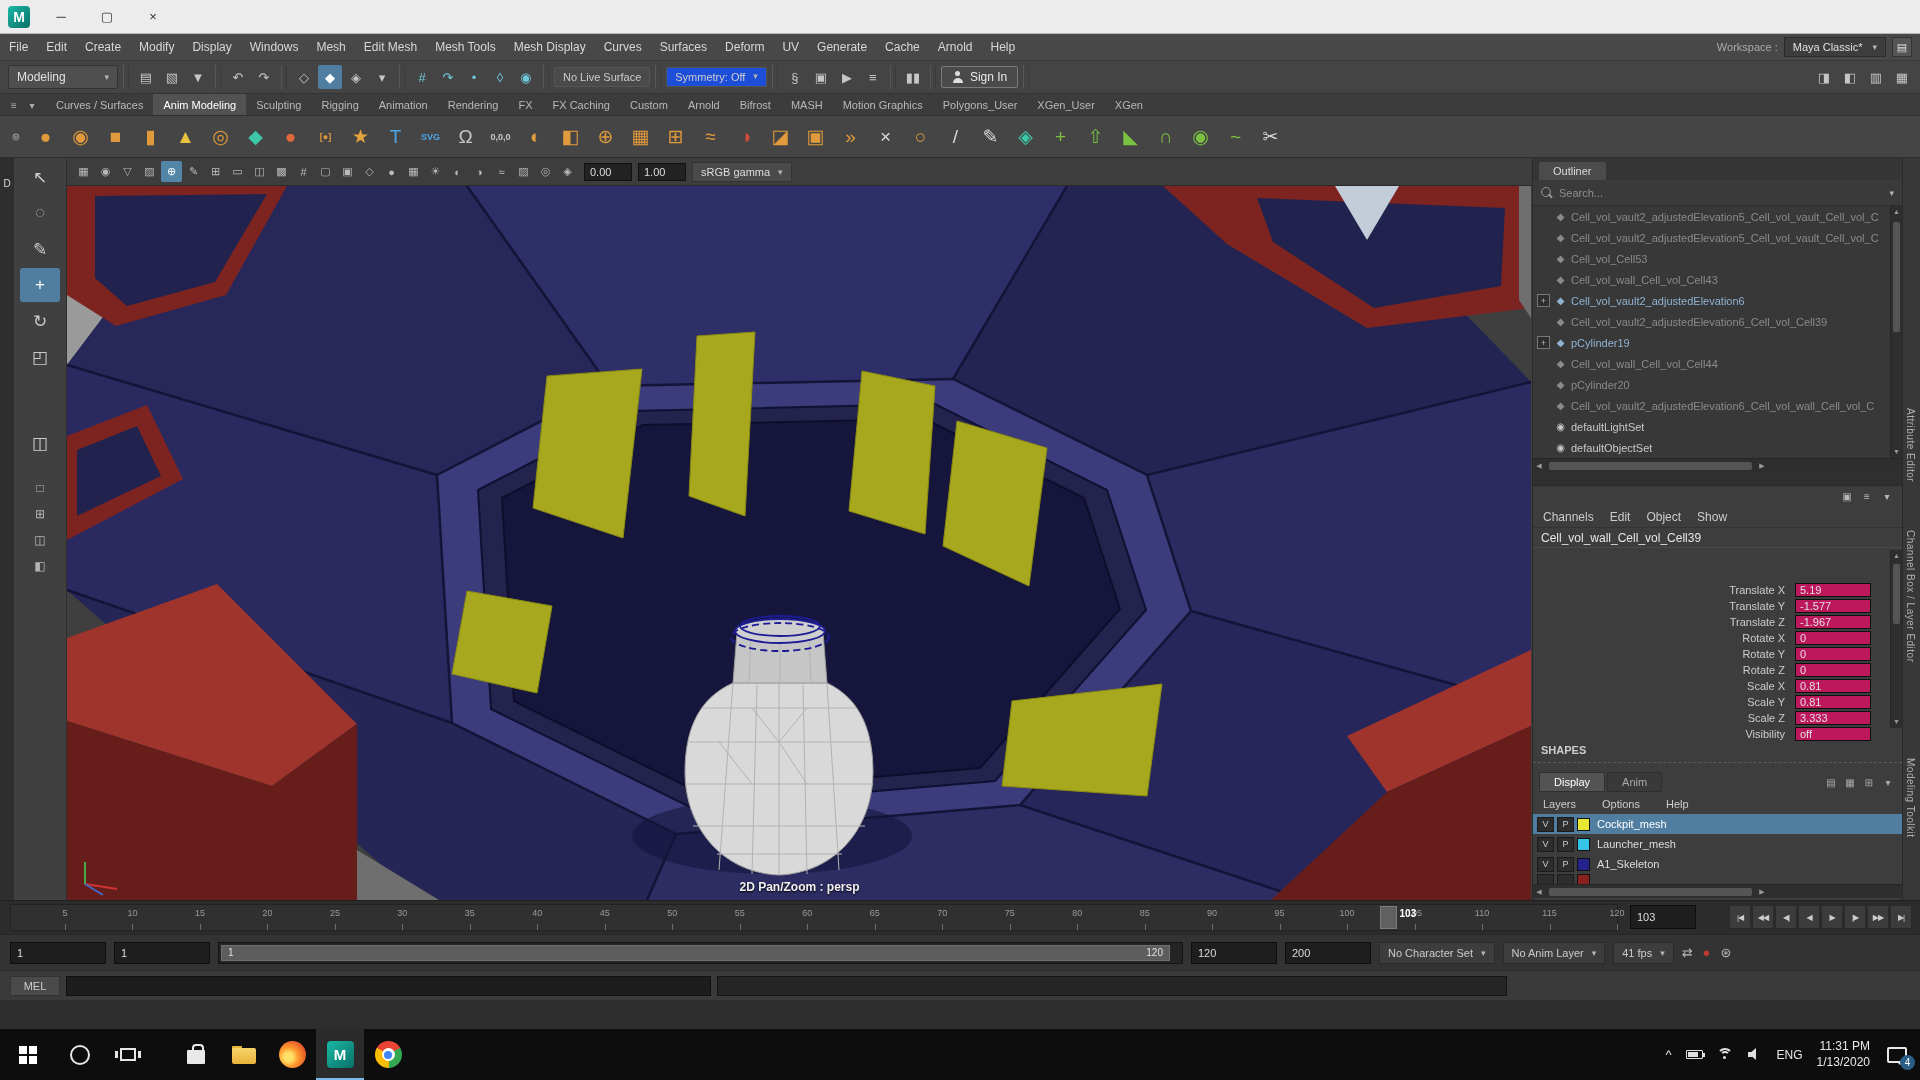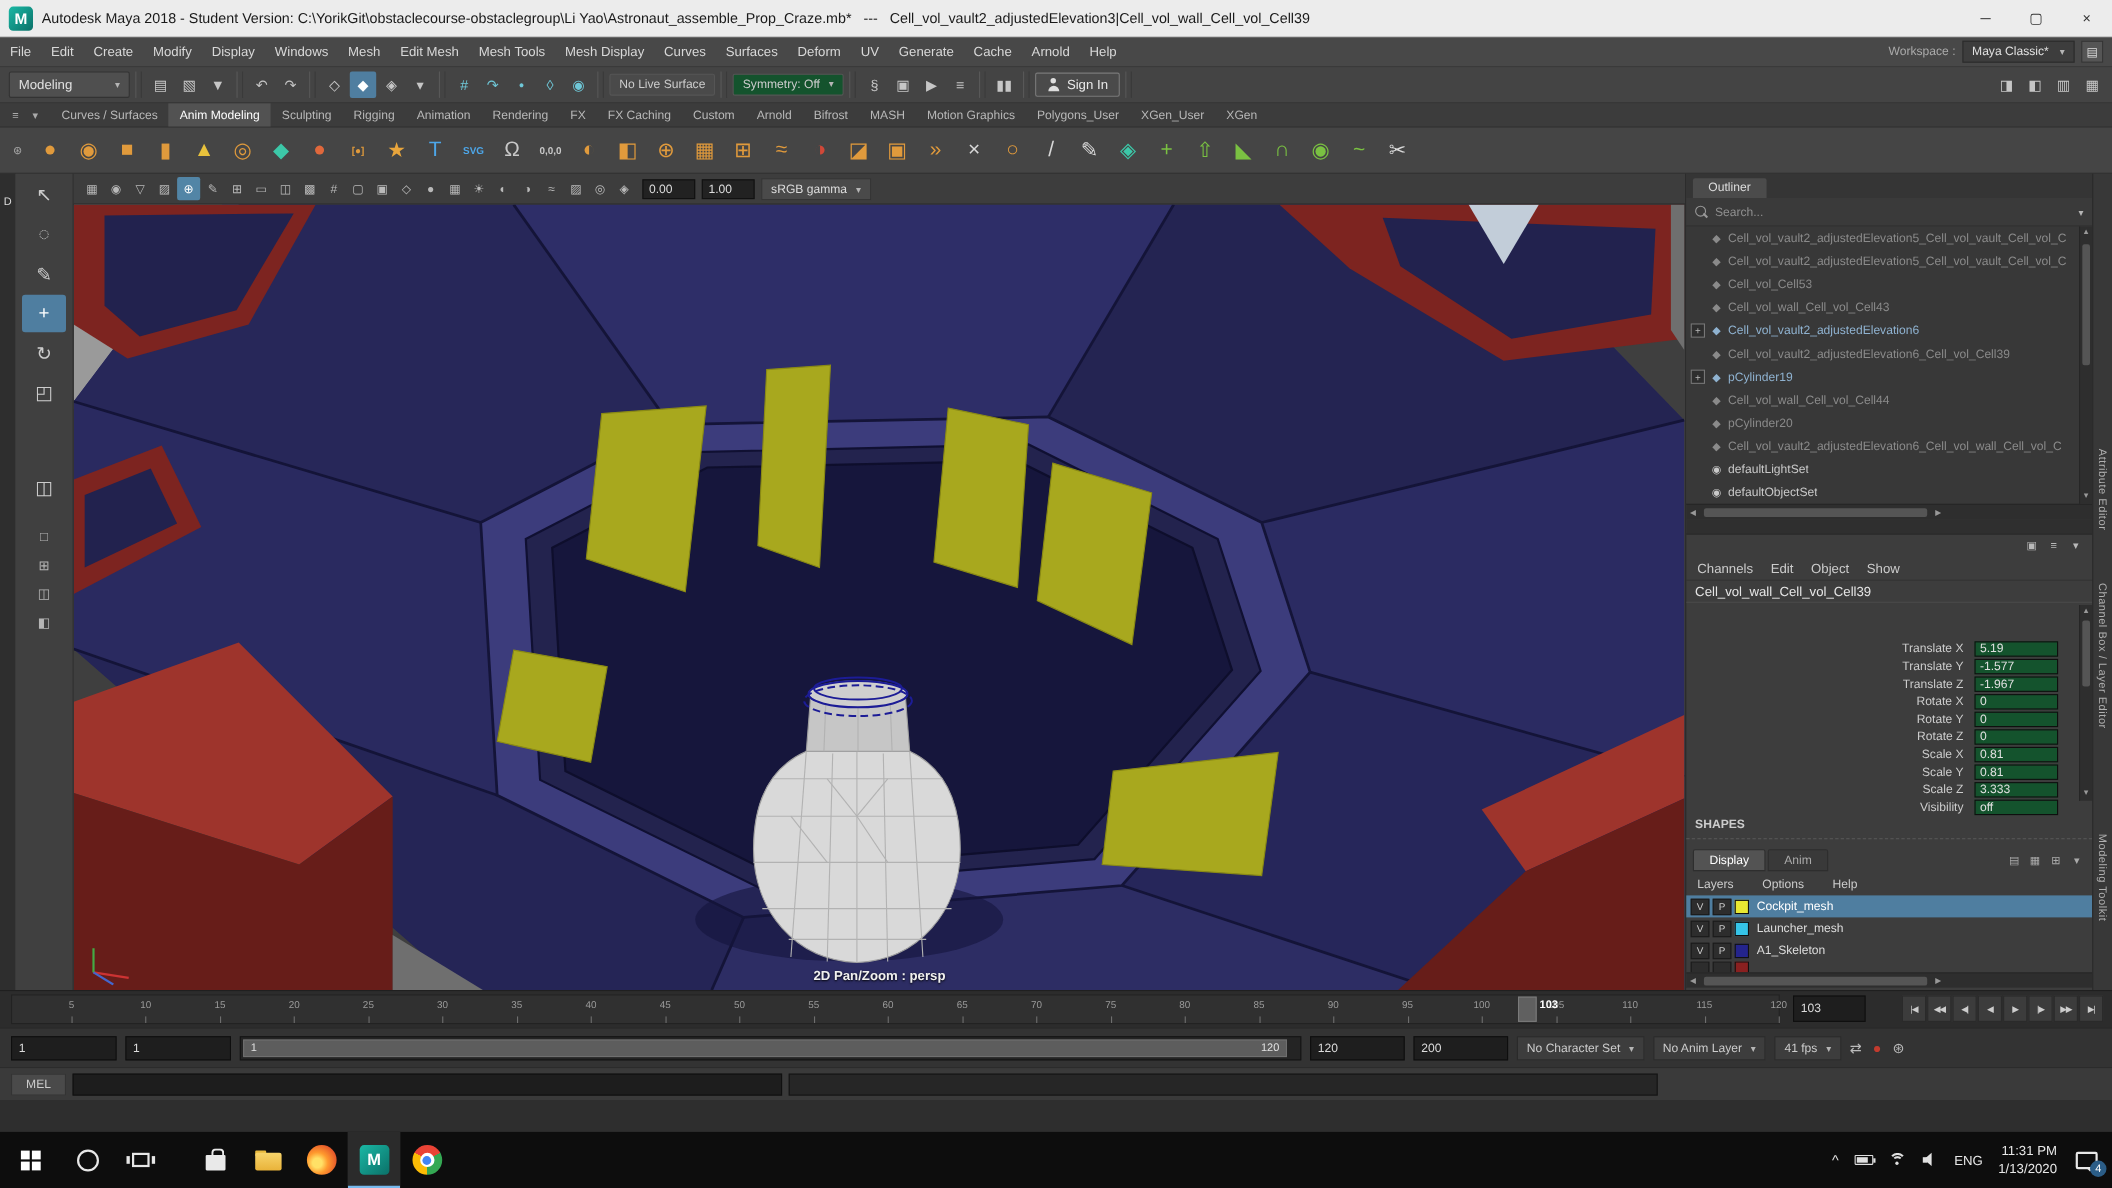--- a/index.html
+++ b/index.html
@@ -38,21 +38,21 @@
     display:flex; align-items:center; justify-content:space-between; padding:0 8px; font-size:12px; color:#e0e0e0; }
   .status-groups { display:flex; align-items:center; height:100%; }
   .sl-sep { width:6px; height:24px; border-left:1px solid #585858; border-right:1px solid #3a3a3a; margin:0 5px; }
   .sl-group { display:flex; align-items:center; gap:2px; }
   .sl-icon { width:24px; height:24px; display:flex; align-items:center; justify-content:center;
     font-size:13px; color:#c6c6c6; border-radius:2px; }
   .sl-icon.teal { color:#6fc8d8; }
   .sl-icon.active { background:#4f7ea0; color:#fff; }
   .sl-textbtn { font-size:11px; color:#ccc; padding:3px 8px; border:1px solid #555; border-radius:2px;
     background:#4a4a4a; white-space:nowrap; }
-  .sl-dropdown { font-size:11px; color:#ccc; padding:3px 8px; background:#14532d; border:1px solid #555;
+  .sl-dropdown { font-size:11px; color:#ccc; padding:3px 8px; background:#1d4ed8; border:1px solid #555;
     border-radius:2px; display:flex; gap:8px; align-items:flex-start; white-space:nowrap; }
   .signin-btn { display:flex; align-items:center; gap:6px; border:1px solid #7a7a7a; border-radius:2px;
     padding:3px 10px; color:#e8e8e8; font-size:12px; background:#4a4a4a; white-space:nowrap; }
   .person-icon { width:12px; height:12px; position:relative; display:inline-block; }
   .person-icon::before { content:""; position:absolute; top:0; left:3.5px; width:5px; height:5px; border-radius:50%; background:#ddd; }
   .person-icon::after { content:""; position:absolute; bottom:0; left:1px; width:10px; height:5px; border-radius:5px 5px 0 0; background:#ddd; }
   .status-right { position:absolute; right:6px; top:4px; display:flex; gap:2px; }
 
   
   .shelf-tabs { position:absolute; top:94px; height:22px; width:100%; background:#3c3c3c;
@@ -158,21 +158,21 @@
   .panel-gap { height:14px; background:#2f2f2f; border-bottom:1px solid #2a2a2a; }
   .cb-top { height:20px; display:flex; justify-content:flex-end; gap:2px; padding:2px 6px; align-items:center; }
   .cb-top .vp-icon { width:18px; height:16px; font-size:10px; }
   .cb-menu { height:22px; display:flex; gap:16px; padding:0 10px; align-items:center; border-bottom:1px solid #333; }
   .cb-menu-item { font-size:12px; color:#ccc; }
   .cb-objname { height:20px; font-size:12px; color:#e5e5e5; padding:3px 8px; border-bottom:1px solid #4a4a4a;
     white-space:nowrap; overflow:hidden; }
   #channel-rows { height:160px; padding-top:2px;margin-top:32px; }
   .cb-row { height:16px; display:flex; align-items:center; }
   .cb-label { width:262px; text-align:right; padding-right:10px; font-size:11px; color:#ccc; }
-  .cb-value { width:76px; height:14px; background:#14532d; border:1px solid #0f0f0f; color:#e0e0e0;
+  .cb-value { width:76px; height:14px; background:#be185d; border:1px solid #0f0f0f; color:#e0e0e0;
     font-size:11px; padding:0 4px; line-height:12px; }
   .cb-shapes { height:20px; font-size:11px; font-weight:bold; color:#ccc; padding:4px 8px; }
   .cb-vscroll { position:absolute; right:0; top:392px; width:12px; height:178px; background:#2e2e2e;
     border-left:1px solid #262626; }
   .layer-divider { height:8px; border-top:1px dashed #5a5a5a; margin-top:2px; }
   .le-tabs { height:24px; display:flex; align-items:center; padding:0 6px; gap:2px; }
   .le-tab { font-size:11px; color:#aaa; background:#393939; padding:3px 14px; border:1px solid #2e2e2e;
     border-radius:2px 2px 0 0; }
   .le-tab.active { background:#535353; color:#fff; }
   .le-icons { margin-left:auto; display:flex; gap:3px; }
@@ -284,21 +284,20 @@
   .ac-badge { position:absolute; bottom:-2px; right:-5px; background:#2b5d87; color:#fff; font-size:10px;
     width:15px; height:15px; border-radius:50%; display:flex; align-items:center; justify-content:center; }
 </style>
 </head>
 <body>
 
 <div id="app">
 
   <div class="titlebar">
     <div class="maya-logo tb-logo">M</div>
-    <div class="tb-title">Autodesk Maya 2018 - Student Version: C:\YorikGit\obstaclecourse-obstaclegroup\Li Yao\Astronaut_assemble_Prop_Craze.mb*   ---   Cell_vol_vault2_adjustedElevation3|Cell_vol_wall_Cell_vol_Cell39</div>
     <div class="win-buttons" id="win-buttons">
         <div class="win-btn">─</div>
         <div class="win-btn">▢</div>
         <div class="win-btn">×</div>
       </div>
   </div>
 
   <div class="menubar">
     <div class="menu-items" id="menu-items">
         <div class="menu-item">File</div>

